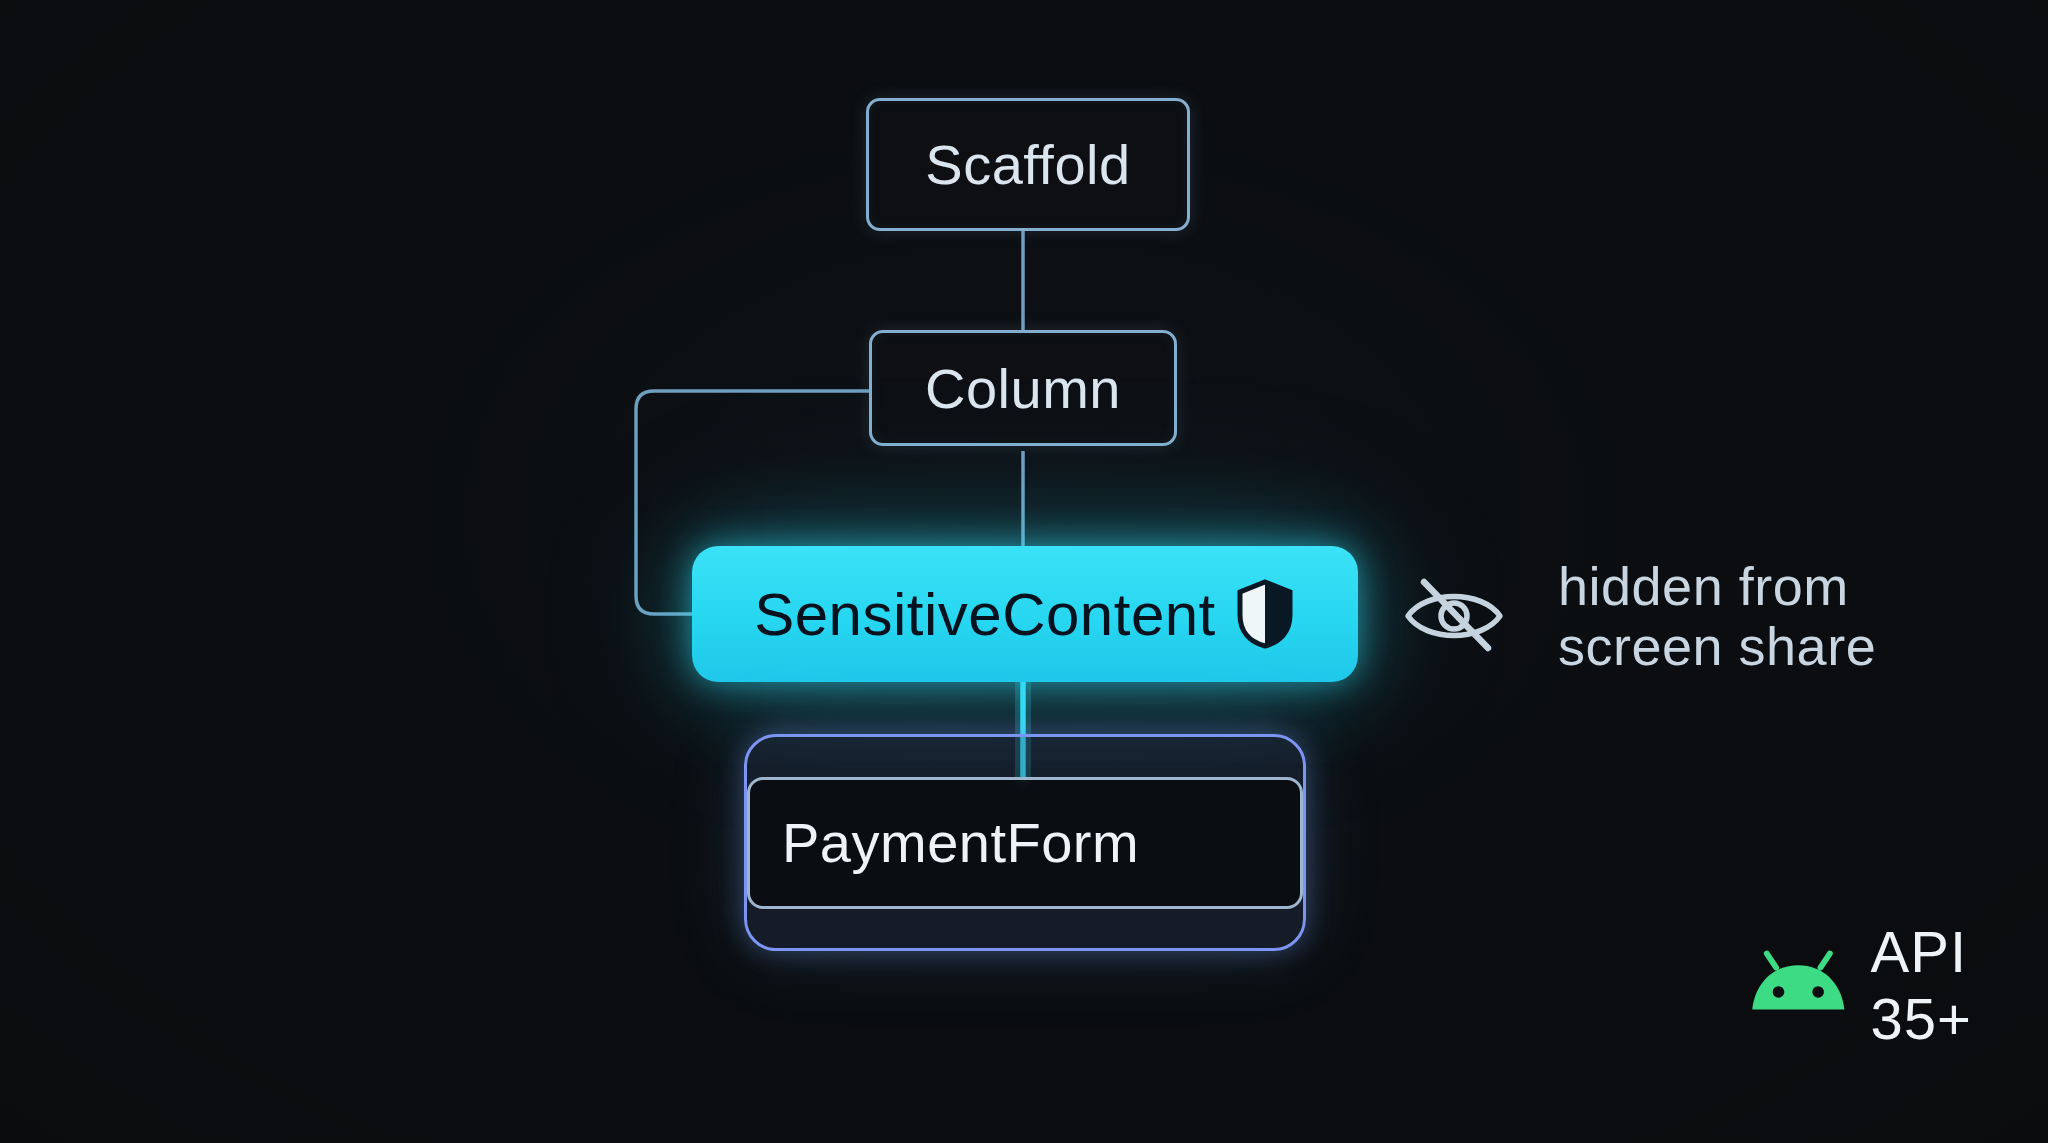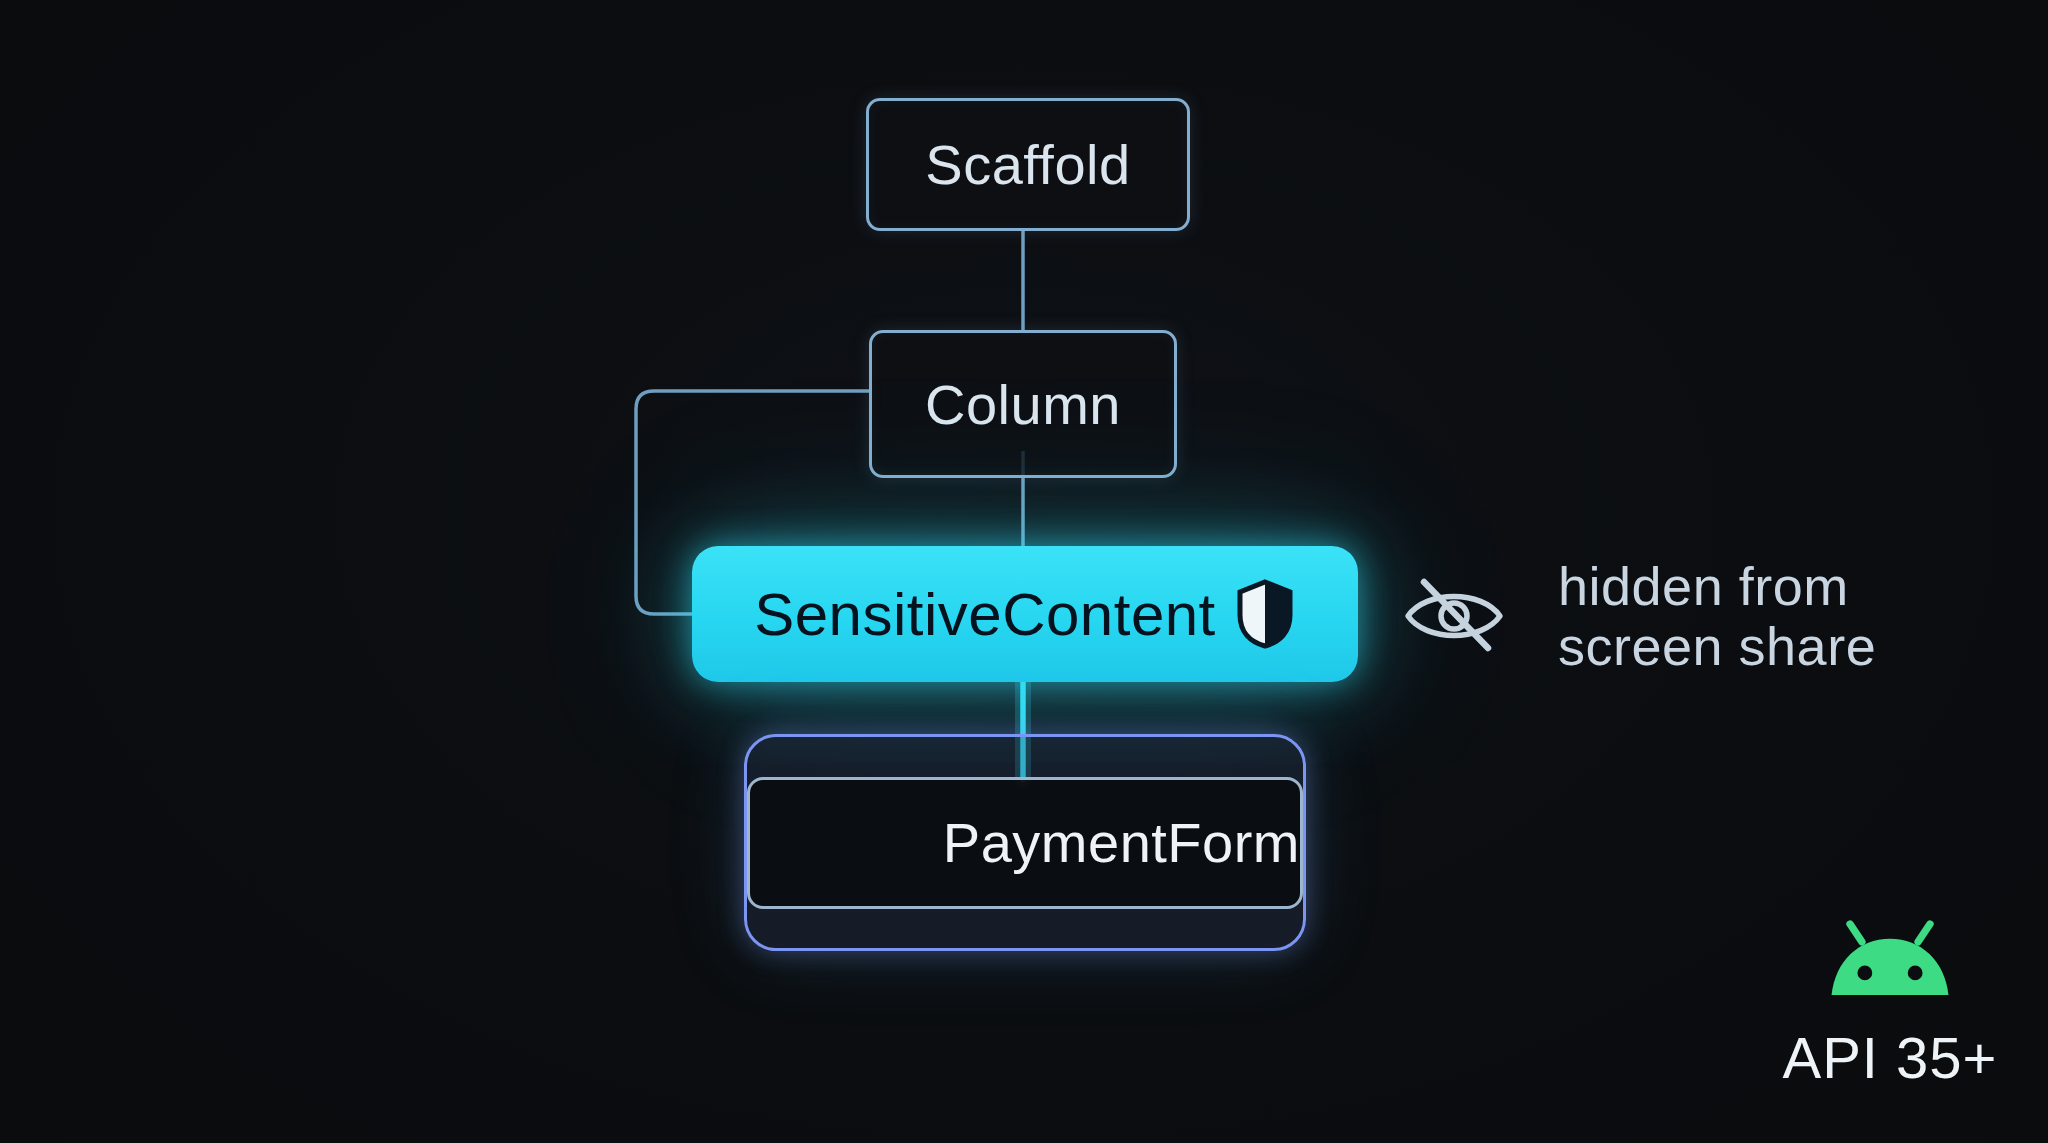--- a/index.html
+++ b/index.html
@@ -29,21 +29,21 @@
     box-sizing: border-box;
     border: 3px solid #84aecf;
     border-radius: 14px;
     background: rgba(13, 16, 20, 0.82);
     color: #dbe5ee;
     font-size: 56px;
     letter-spacing: 0.5px;
     box-shadow: 0 0 18px rgba(130, 175, 210, 0.16), inset 0 0 14px rgba(130, 175, 210, 0.06);
   }
   .node-scaffold { left: 866px; top: 98px;  width: 324px; height: 133px; }
-  .node-column   { left: 869px; top: 330px; width: 308px; height: 148px; }
+  .node-column   { left: 869px; top: 330px; width: 308px; height: 116px; }
 
   .node-sensitive {
     position: absolute;
     left: 692px; top: 546px;
     width: 666px; height: 136px;
     box-sizing: border-box;
     border-radius: 26px;
     background: linear-gradient(180deg, #3be2f7 0%, #27d6f0 55%, #1fc8e9 100%);
     display: flex;
     align-items: center;
@@ -76,25 +76,26 @@
       0 0 80px rgba(80, 180, 235, 0.16);
   }
   .payment-inner {
     box-sizing: border-box;
     width: 558px; height: 132px;
     border: 3px solid #9db6ce;
     border-radius: 16px;
     background: rgba(10, 13, 17, 0.92);
     display: flex;
     align-items: center;
-    justify-content: flex-end;
+    justify-content: flex-start;
     color: #eef3f8;
     font-size: 56px;
     font-weight: 500;
     letter-spacing: 0.5px;
+    padding-left: 32px;
   }
 
   .annotation {
     position: absolute;
     left: 1398px; top: 556px;
     display: flex;
     align-items: center;
     gap: 48px;
   }
   .eye-slash { width: 112px; height: 84px; flex: 0 0 auto; }
@@ -103,21 +104,21 @@
     font-size: 54px;
     line-height: 60px;
     letter-spacing: 0.5px;
   }
 
   .api-badge {
     position: absolute;
     left: 1740px; top: 918px;
     width: 300px;
     display: flex;
-    flex-direction: column;
+    flex-direction: row;
     align-items: center;
     gap: 14px;
   }
   .android-logo { width: 148px; height: 92px; }
   .api-label {
     color: #eef3f7;
     font-size: 58px;
     font-weight: 500;
     letter-spacing: 1px;
   }

